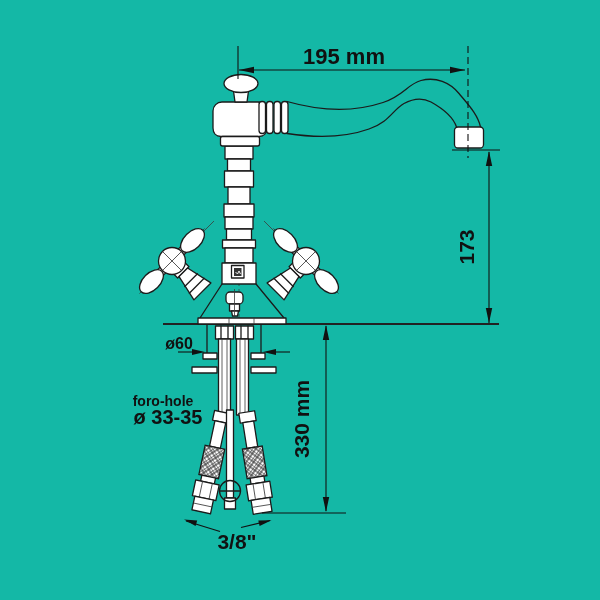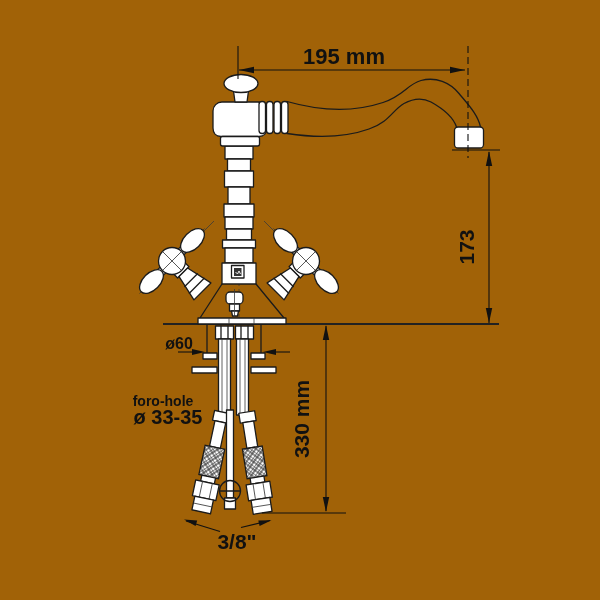--- a/index.html
+++ b/index.html
@@ -1,16 +1,16 @@
 <!DOCTYPE html>
 <html><head>
 <meta charset="utf-8">
 <style>
   html,body{margin:0;padding:0;background:#fff;}
-  .stage{position:relative;width:600px;height:600px;background:#a16207;overflow:hidden;
+  .stage{position:relative;width:600px;height:600px;background:#14b8a6;overflow:hidden;
          font-family:"Liberation Sans", sans-serif;}
   svg{display:block;}
   .ln   {stroke:#1b1b1b;stroke-width:1.3;fill:none;stroke-linecap:round;stroke-linejoin:round;}
   .lnw  {stroke:#1b1b1b;stroke-width:1.3;fill:#ffffff;stroke-linejoin:round;}
   .thin {stroke:#3a3a3a;stroke-width:0.8;fill:none;}
   .dim  {stroke:#111111;stroke-width:1.1;fill:none;}
   .deck {stroke:#222222;stroke-width:2.2;fill:none;}
   .arrw {fill:#111111;stroke:none;}
   .dtxt {fill:#111111;font-weight:bold;}
   .t22{font-size:22px;} .t21{font-size:21px;} .t16{font-size:16px;}

